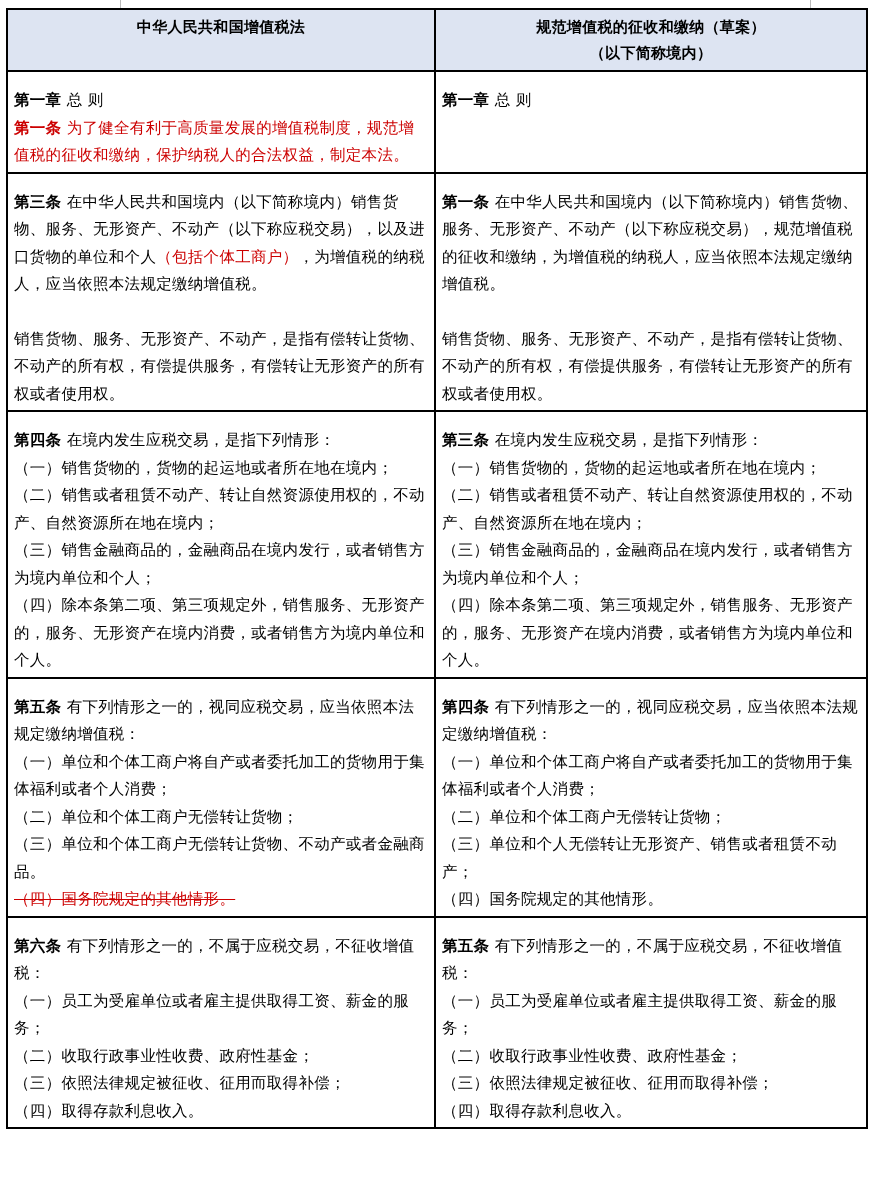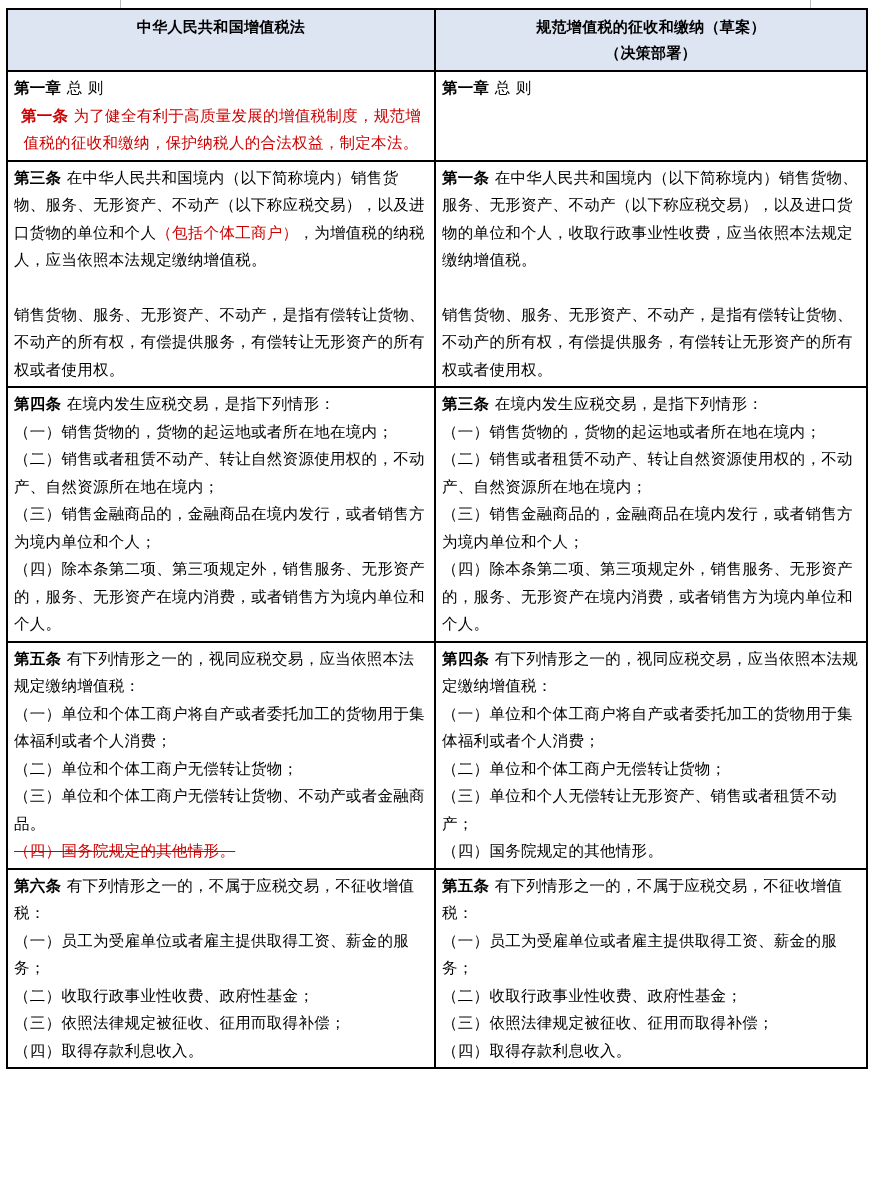--- a/index.html
+++ b/index.html
@@ -2,25 +2,25 @@
 <html><head>
 <meta charset="utf-8">
 <style>
   html, body { margin:0; padding:0; background:#ffffff; }
   body { width:874px; height:1194px; overflow:hidden; position:relative;
          font-family:"DejaVu Serif", "Liberation Serif", serif; color:#000; }
   .topbar { position:absolute; left:0; top:0; width:874px; height:8px; background:#fff; }
   .topbar .l { position:absolute; left:120px; top:0; width:1px; height:8px; background:#bbb; }
   .topbar .r { position:absolute; left:810px; top:0; width:1px; height:8px; background:#bbb; }
   table { position:absolute; left:6px; top:8px; width:860px; border-collapse:collapse; table-layout:fixed; }
-  td, th { border:2px solid #000; vertical-align:top; padding:3px 6px 2px 6px;
+  td, th { border:2px solid #000; vertical-align:top; padding:15px 6px 2px 6px;
            font-size:15.5px; line-height:27.5px; letter-spacing:0.3px; }
   th { background:#dde4f2; font-weight:bold; text-align:center; line-height:26px; padding:4px 6px; font-family:"DejaVu Sans", sans-serif; font-size:15px;margin-top:28px; }
   .b { font-weight:bold; font-family:"DejaVu Sans", sans-serif; }
-  .red { color:#cc0000;text-align:center; }
+  .red { color:#cc0000; }
   .strike { text-decoration:line-through; color:#cc0000; }
   .p { display:block; }
   .gap { display:block; height:27px; }
 </style>
 </head>
 <body>
 
 <div class="topbar">
     <div class="l"></div>
     <div class="r"></div>
@@ -29,21 +29,21 @@
 <table>
   <colgroup>
       <col style="width:428px">
       <col style="width:432px">
     </colgroup>
   <tbody>
       <tr>
     <th><span>中华人民共和国增值税法</span></th>
     <th>
       <span class="p">规范增值税的征收和缴纳（草案）</span>
-      <span class="p">（决策部署）</span>
+      <span class="p">（以下简称境内）</span>
     </th>
   </tr>
 
   <tr>
     <td>
       <span class="p"><span class="b">第一章</span> <span>总 则</span></span>
       <span class="p red"><span class="b">第一条</span> <span>为了健全有利于高质量发展的增值税制度，规范增值税的征收和缴纳，保护纳税人的合法权益，制定本法。</span></span>
     </td>
     <td>
       <span class="p"><span class="b">第一章</span> <span>总 则</span></span>
@@ -51,21 +51,21 @@
   </tr>
 
 
   <tr>
     <td>
       <span class="p"><span class="b">第三条</span> <span>在中华人民共和国境内（以下简称境内）销售货物、服务、无形资产、不动产（以下称应税交易），以及进口货物的单位和个人</span><span class="red">（包括个体工商户）</span><span>，为增值税的纳税人，应当依照本法规定缴纳增值税。</span></span>
       <span class="gap"></span>
       <span class="p">销售货物、服务、无形资产、不动产，是指有偿转让货物、不动产的所有权，有偿提供服务，有偿转让无形资产的所有权或者使用权。</span>
     </td>
     <td>
-      <span class="p"><span class="b">第一条</span> <span>在中华人民共和国境内（以下简称境内）销售货物、服务、无形资产、不动产（以下称应税交易），以及进口货物的单位和个人，收取行政事业性收费，应当依照本法规定缴纳增值税。</span></span>
+      <span class="p"><span class="b">第一条</span> <span>在中华人民共和国境内（以下简称境内）销售货物、服务、无形资产、不动产（以下称应税交易），规范增值税的征收和缴纳，为增值税的纳税人，应当依照本法规定缴纳增值税。</span></span>
       <span class="gap"></span>
       <span class="p">销售货物、服务、无形资产、不动产，是指有偿转让货物、不动产的所有权，有偿提供服务，有偿转让无形资产的所有权或者使用权。</span>
     </td>
   </tr>
 
   <tr>
     <td>
       <span class="p"><span class="b">第四条</span> <span>在境内发生应税交易，是指下列情形：</span></span>
       <span class="p">（一）销售货物的，货物的起运地或者所在地在境内；</span>
       <span class="p">（二）销售或者租赁不动产、转让自然资源使用权的，不动产、自然资源所在地在境内；</span>

